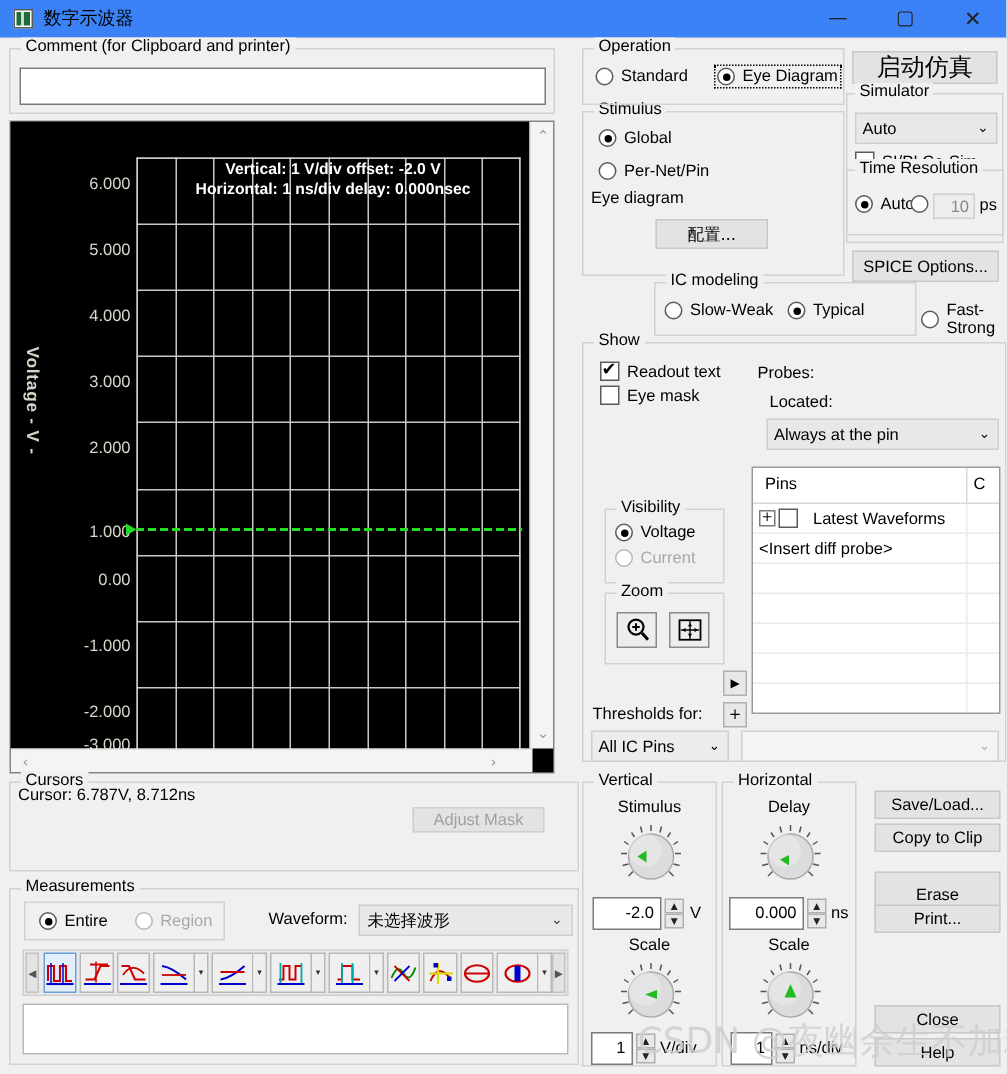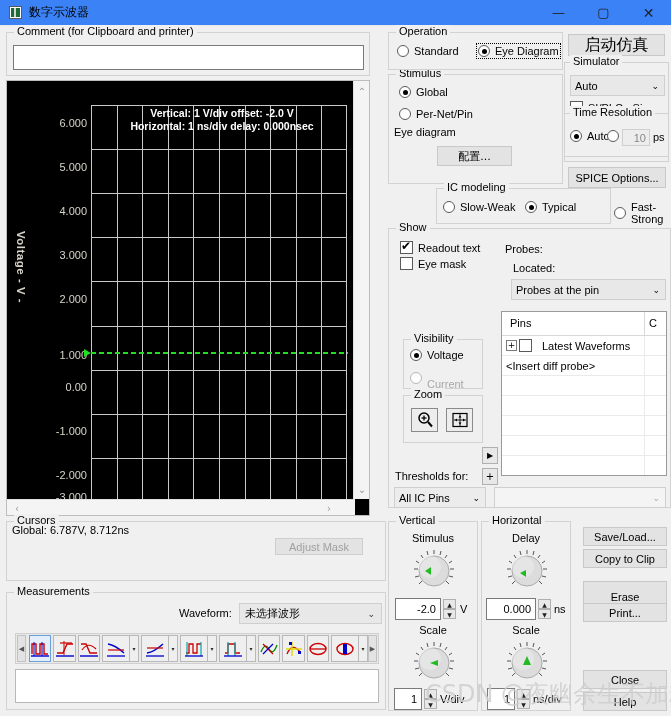--- a/index.html
+++ b/index.html
@@ -101,21 +101,21 @@
   
   #meas-group { left:6px; top:592px; width:380px; height:118px; }
   #meas-mode { position:absolute; left:9px; top:8px; width:134px; height:26px;
                border:1px solid #d2d2d2; display:flex; align-items:center; }
   .radio { width:12px; height:12px; border-radius:50%; border:1px solid #5a5a5a;
            background:#fff; display:inline-block; position:relative; flex:none; }
   .radio.on:after { content:""; position:absolute; left:2.5px; top:2.5px;
            width:5px; height:5px; border-radius:50%; background:#000; }
   .radio.dis { border-color:#b8b8b8; }
   .rlabel { margin-left:5px; font-size:11px; }
-  .rlabel.dis { color:#a8a8a8;margin-top:12px; }
+  .rlabel.dis { color:#a8a8a8; }
   #waveform-label { position:absolute; left:172px; top:14px; font-size:11px; }
   #waveform-select {
     position:absolute; left:232px; top:10px; width:143px; height:21px;
     background:#e8e8e8; border:1px solid #cfcfcf; display:flex; align-items:center;
     padding-left:5px; font-size:11px; color:#000; font-family:"DejaVu Sans", sans-serif;
   }
   #waveform-select .chev { margin-left:auto; margin-right:6px; color:#333; font-size:9px;
                            font-family:"DejaVu Sans", sans-serif; }
   #meas-toolbar {
     position:absolute; left:8px; top:40px; width:364px; height:31px;
@@ -324,27 +324,37 @@
       <div class="sbarrow" style="bottom:2px;left:0">⌄</div>
     </div>
     <div id="ghscroll">
       <div class="sbarrow" style="left:2px;top:0">‹</div>
       <div class="sbarrow" style="right:18px;top:0">›</div>
     </div>
   </div>
 
   <div class="group" id="cursors-group">
     <div class="glabel">Cursors</div>
-    <div id="cursor-text">Global: 6.787V, 8.712ns</div>
+    <div id="cursor-text">Cursor: 6.787V, 8.712ns</div>
     <div id="adjust-mask" class="btn">Adjust Mask</div>
   </div>
 
   <div class="group" id="meas-group">
     <div class="glabel">Measurements</div>
 
+    <div id="meas-mode">
+      <div style="display:flex;align-items:center;margin-left:9px">
+        <span class="radio on"></span>
+        <span class="rlabel">Entire</span>
+      </div>
+      <div style="display:flex;align-items:center;margin-left:18px">
+        <span class="radio dis"></span>
+        <span class="rlabel dis">Region</span>
+      </div>
+    </div>
 
     <div id="waveform-label">Waveform:</div>
     <div id="waveform-select">
       <span>未选择波形</span>
       <span class="chev">⌄</span>
     </div>
 
     <div id="meas-toolbar">
       <div class="tb-scroll">◀</div>
 
@@ -541,21 +551,21 @@
           <line x1="9" y1="3" x2="9" y2="15" stroke="#000" stroke-width="0.9"></line>
           <line x1="3" y1="9" x2="15" y2="9" stroke="#000" stroke-width="0.9"></line>
           <path d="M9 4.5 L7.5 6.5 L10.5 6.5 Z M9 13.5 L7.5 11.5 L10.5 11.5 Z M4 9 L6 7.5 L6 10.5 Z M14 9 L12 7.5 L12 10.5 Z" fill="#000"></path>
         </svg>
       </div>
     </div>
 
     <div id="probes-label">Probes:</div>
     <div id="located-label">Located:</div>
     <div id="located-select">
-      <span>Probes at the pin</span>
+      <span>Always at the pin</span>
       <span class="chev">⌄</span>
     </div>
 
     <div id="pins-table">
       <div class="pins-head">
         <div class="h1">Pins</div>
         <div class="h2">C</div>
       </div>
       <div class="pins-row">
         <div class="c1">

